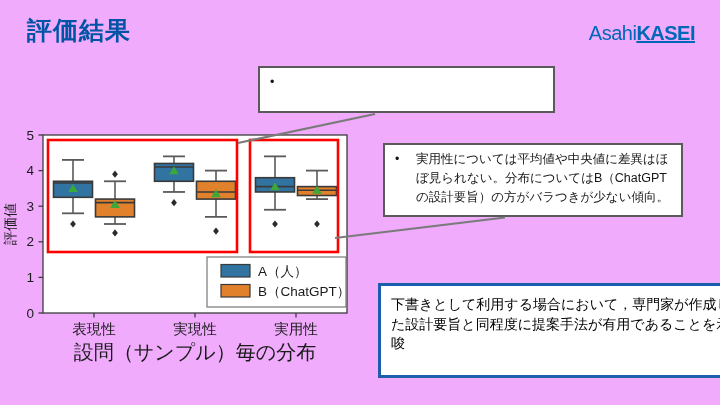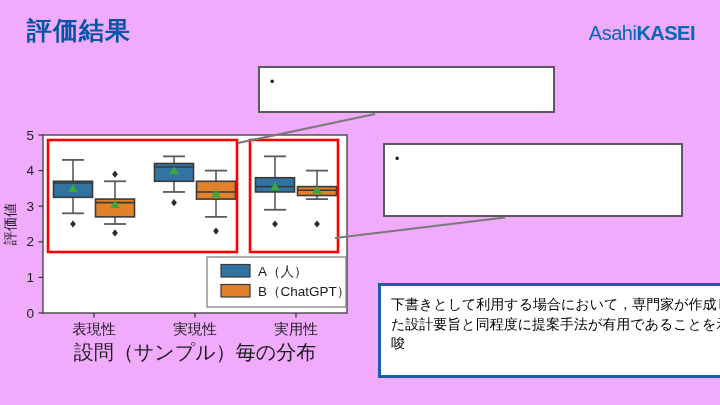--- a/index.html
+++ b/index.html
@@ -7,21 +7,21 @@
   .slide {
     position:relative; width:720px; height:405px; background:#f0abfc;
     overflow:hidden; font-family:"Liberation Sans","DejaVu Sans",sans-serif;
   }
   .page-title {
     position:absolute; left:27px; top:14px;
     font-size:25px; font-weight:800; color:#0054a5; letter-spacing:1px;
   }
   .logo { position:absolute; top:22px; right:25px; font-size:20px; color:#0068b7; letter-spacing:-0.5px; }
   .logo .l1 { font-weight:400; }
-  .logo .l2 { font-weight:900; }
+  .logo .l2 { font-weight:900;text-decoration:underline; }
   .callout {
     position:absolute; border:2px solid #5a5a5a; background:#ffffff;
     font-size:12.5px; line-height:1.5; color:#141414; display:flex;
     padding:5px 6px 4px 10px; z-index:3;
   }
   .callout .bullet { flex:none; width:21px; }
   .callout-1 { left:258px; top:66px; width:297px; height:47px; }
   .callout-2 { left:383px; top:143px; width:300px; height:74px; }
   .conclusion {
     position:absolute; left:378px; top:283px; width:367px; height:95px;
@@ -121,20 +121,21 @@
       <rect x="221" y="184.5" width="29" height="12.5" fill="#e1812c" stroke="#3a3a3a" stroke-width="1.2"></rect>
       <text x="258" y="195.5" font-size="13.5" fill="#1a1a1a" font-family="&quot;Liberation Sans&quot;,&quot;DejaVu Sans&quot;,sans-serif">B（ChatGPT）</text>
     </svg>
 
   <div class="callout callout-1">
     <span class="bullet">•</span>
   </div>
 
   <div class="callout callout-2">
     <span class="bullet">•</span>
+    <span>実用性については平均値や中央値に差異はほぼ見られない。分布についてはB（ChatGPTの設計要旨）の方がバラつきが少ない傾向。</span>
   </div>
 
   <div class="conclusion">
     <span>下書きとして利用する場合において，専門家が作成した設計要旨と同程度に提案手法が有用であることを示唆</span>
   </div>
 
   <svg id="connectors" width="720" height="405" viewBox="0 0 720 405">
     <line x1="238" y1="143" x2="375" y2="114" stroke="#7a7a7a" stroke-width="2.2"></line>
     <line x1="335" y1="238" x2="505" y2="217.5" stroke="#7a7a7a" stroke-width="2.2"></line>
   </svg>

